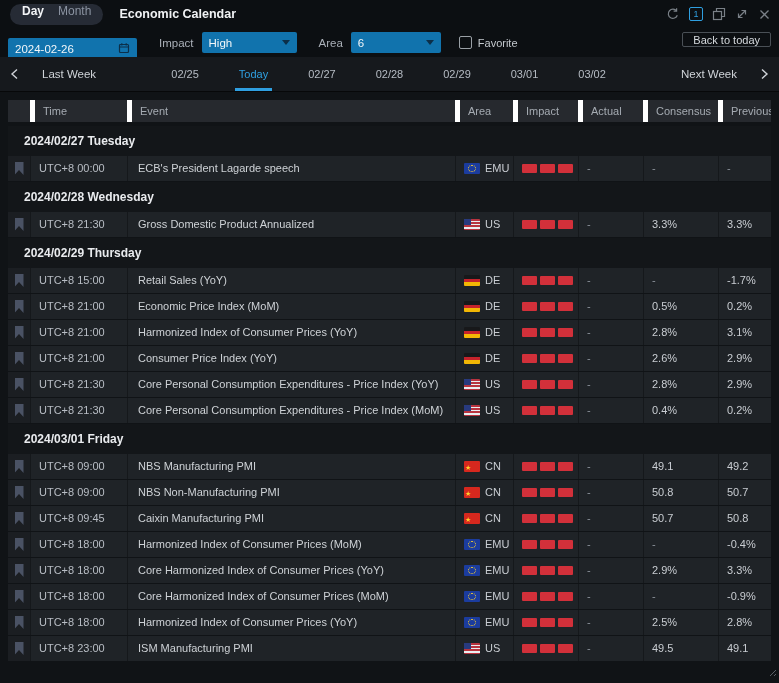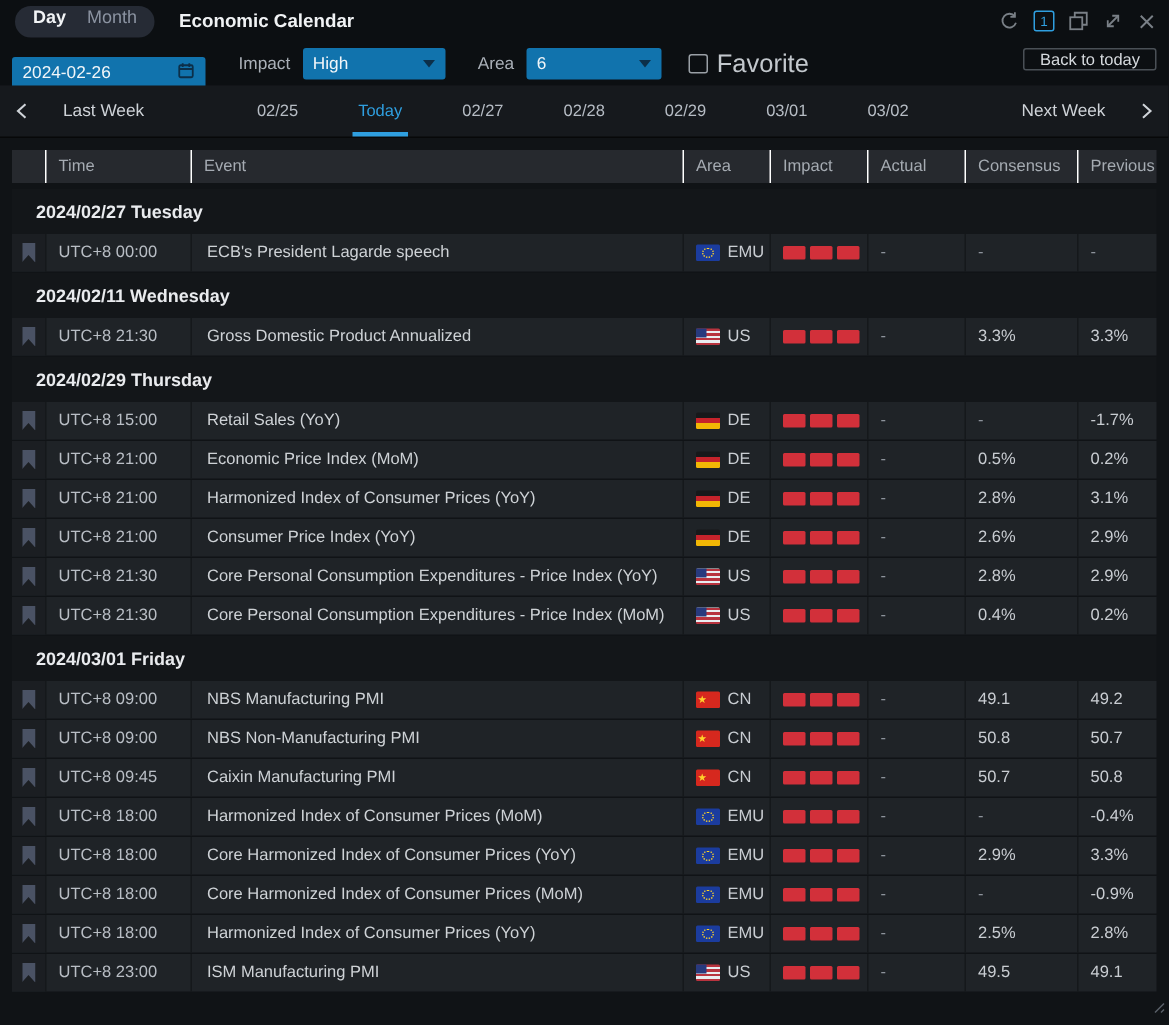--- a/index.html
+++ b/index.html
@@ -46,21 +46,21 @@
   .dropdown {
     height:21px; background:var(--accent); border-radius:2px; display:flex;
     align-items:center; justify-content:space-between; padding:0 7px;
     color:#f2f6f9; font-size:11.5px; cursor:pointer;
   }
   .dd-impact { width:95px; }
   .dd-area  { width:90px; }
   .caret { width:0; height:0; border-left:4px solid transparent; border-right:4px solid transparent; border-top:5px solid #0c2f49; }
   .fav { display:flex; align-items:center; gap:6px; margin-left:10px; cursor:pointer; }
   .checkbox { width:13px; height:13px; border:1px solid #9aa0a6; border-radius:2px; background:transparent; }
-  .fav-label { font-size:17px; color:#c3c8cd; }
+  .fav-label { font-size:11px; color:#c3c8cd; }
   .back-btn {
     position:absolute; right:8px; top:4px; height:15px; border:1px solid #4a5056;
     border-radius:2px; padding:0 10px; font-size:11px; color:#d6dade;
     display:flex; align-items:center; background:transparent; cursor:pointer;
   }
 
   
   .weeknav {
     height:35px; background:#16191d; display:flex; align-items:stretch;
     padding:0 10px; border-bottom:1px solid #070809; position:relative;
@@ -76,21 +76,21 @@
     content:""; position:absolute; left:-2px; right:-2px; bottom:0;
     height:3px; background:var(--hl);
   }
 
   
   .table-area { padding:8px 8px 0 8px; }
   .grid { display:grid; grid-template-columns:22px 97px 1fr 58px 65px 65px 75px 53px; }
   .thead { background:#26292e; height:22px; margin-bottom:4px; }
   .thead .hcell {
     font-size:11px; color:#a5abb2; line-height:22px; padding-left:8px;
-    border-left:1px solid #ffffff; white-space:nowrap; overflow:hidden;
+    border-left:5px solid #ffffff; white-space:nowrap; overflow:hidden;
   }
   .thead .hcell:first-child { border-left:none; }
 
   .section-header {
     height:30px; line-height:30px; font-size:12px; font-weight:bold;
     color:#e9ebee; padding-left:16px; background:#131619;
   }
   .row { background:#1f2327; height:25px; margin-bottom:1px; cursor:pointer; }
   .cell {
     font-size:11px; line-height:25px; padding-left:8px; color:#c9cdd2;
@@ -241,21 +241,21 @@
         </div>
         <div class="cell c-impact">
           <span class="bar"></span>
           <span class="bar"></span>
           <span class="bar"></span>
         </div>
         <div class="cell c-val dim">-</div>
         <div class="cell c-val dim">-</div>
         <div class="cell c-val dim">-</div>
       </div>
-      <div class="section-header">2024/02/11 Wednesday</div>
+      <div class="section-header">2024/02/28 Wednesday</div>
       <div class="grid row">
         <div class="cell c-bm">
           <span class="bookmark"></span>
         </div>
         <div class="cell c-time">UTC+8 21:30</div>
         <div class="cell c-event">Gross Domestic Product Annualized</div>
         <div class="cell c-area">
           <span class="flag flag-US"></span>
           <span>US</span>
         </div>

